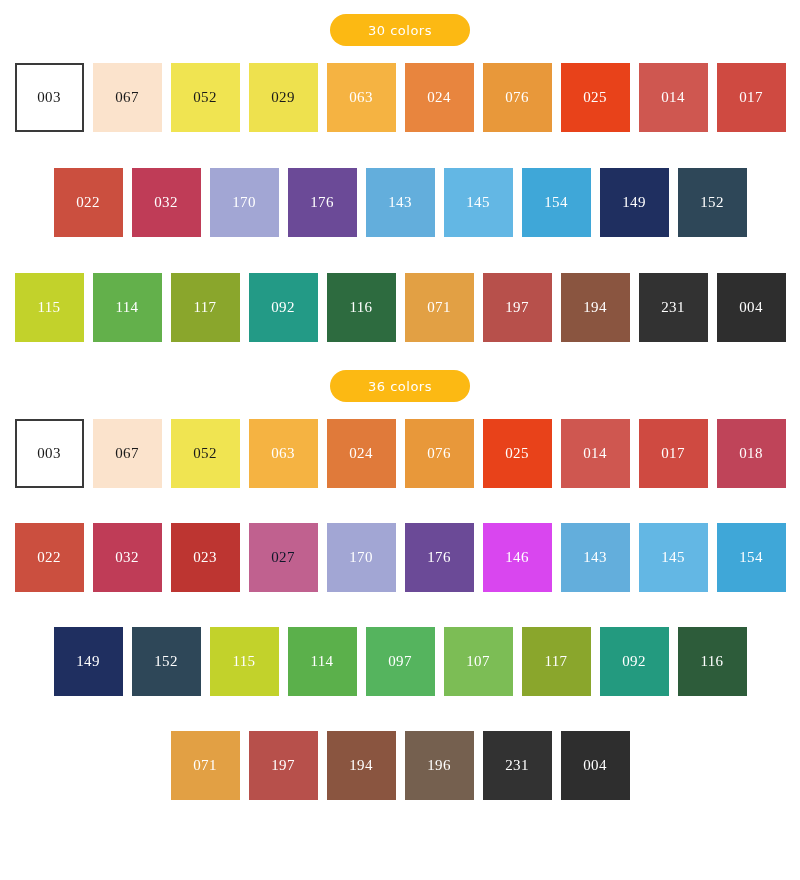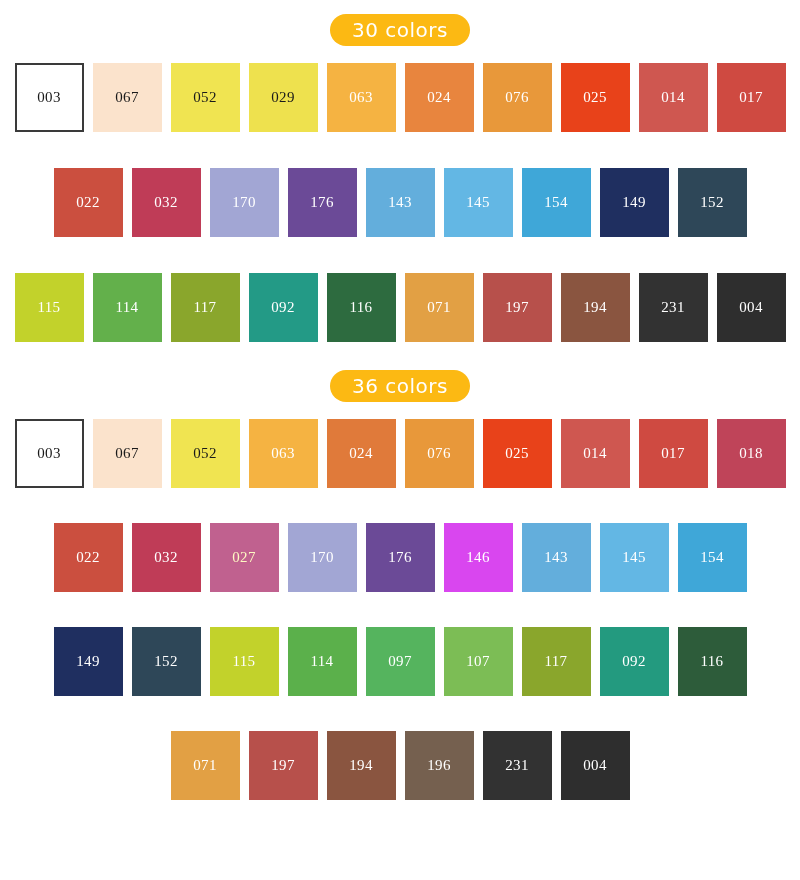--- a/index.html
+++ b/index.html
@@ -30,21 +30,21 @@
     display: inline-flex;
     align-items: center;
     justify-content: center;
     height: 32px;
     min-width: 140px;
     padding: 0 22px;
     border-radius: 16px;
     background: #fcb913;
     color: #ffffff;
     font-family: "DejaVu Sans", "Liberation Sans", sans-serif;
-    font-size: 20px;
+    font-size: 13px;
     font-weight: 400;
     letter-spacing: 0.5px;
     line-height: 1;
     white-space: nowrap;
     box-sizing: border-box;
   }
 
   
   .section {
     width: 800px;
@@ -140,21 +140,22 @@
           <div class="swatch" style="background: rgb(224, 122, 58); color: rgb(255, 255, 255);">024</div>
           <div class="swatch" style="background: rgb(232, 152, 58); color: rgb(255, 255, 255);">076</div>
           <div class="swatch" style="background: rgb(232, 66, 26); color: rgb(255, 255, 255);">025</div>
           <div class="swatch" style="background: rgb(207, 87, 80); color: rgb(255, 255, 255);">014</div>
           <div class="swatch" style="background: rgb(207, 74, 65); color: rgb(255, 255, 255);">017</div>
           <div class="swatch" style="background: rgb(191, 68, 89); color: rgb(255, 255, 255);">018</div>
         </div>
       <div class="row" id="r36-1">
           <div class="swatch" style="background: rgb(203, 79, 63); color: rgb(255, 255, 255);">022</div>
           <div class="swatch" style="background: rgb(191, 60, 87); color: rgb(255, 255, 255);">032</div>
-          <div class="swatch" style="background: rgb(192, 97, 143); color: #fef9c3;">027</div>
+          <div class="swatch" style="background: rgb(189, 53, 49); color: rgb(255, 255, 255);">023</div>
+          <div class="swatch" style="background: rgb(192, 97, 143); color: #0f172a;">027</div>
           <div class="swatch" style="background: rgb(162, 166, 212); color: rgb(255, 255, 255);">170</div>
           <div class="swatch" style="background: rgb(107, 74, 151); color: rgb(255, 255, 255);">176</div>
           <div class="swatch" style="background: #d946ef; color: rgb(255, 255, 255);">146</div>
           <div class="swatch" style="background: rgb(99, 174, 220); color: rgb(255, 255, 255);">143</div>
           <div class="swatch" style="background: rgb(99, 183, 228); color: rgb(255, 255, 255);">145</div>
           <div class="swatch" style="background: rgb(63, 167, 216); color: rgb(255, 255, 255);">154</div>
         </div>
       <div class="row" id="r36-2">
           <div class="swatch" style="background: rgb(31, 47, 96); color: rgb(255, 255, 255);">149</div>
           <div class="swatch" style="background: rgb(46, 71, 88); color: rgb(255, 255, 255);">152</div>

